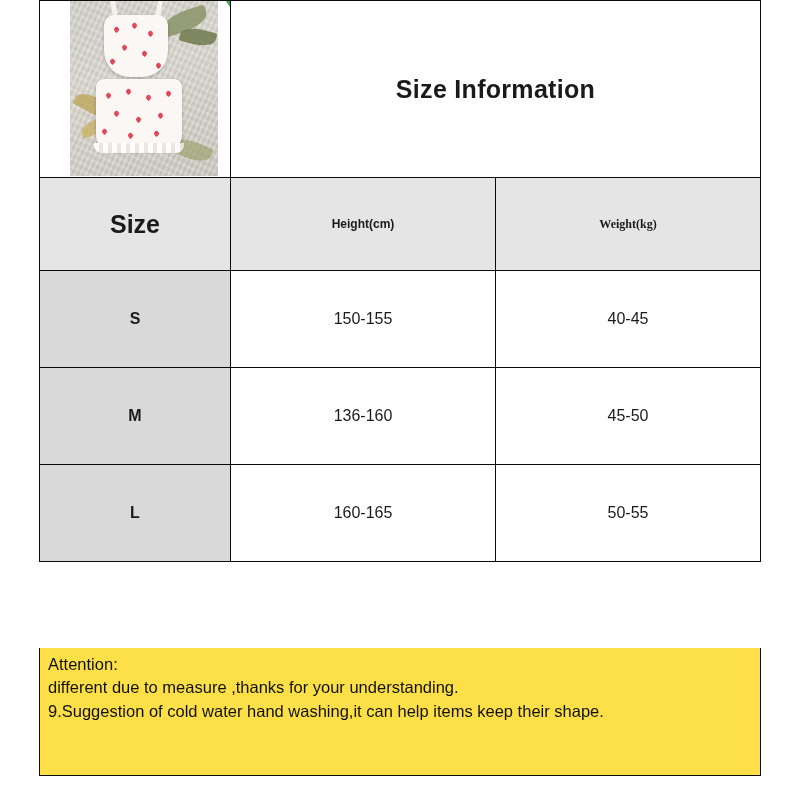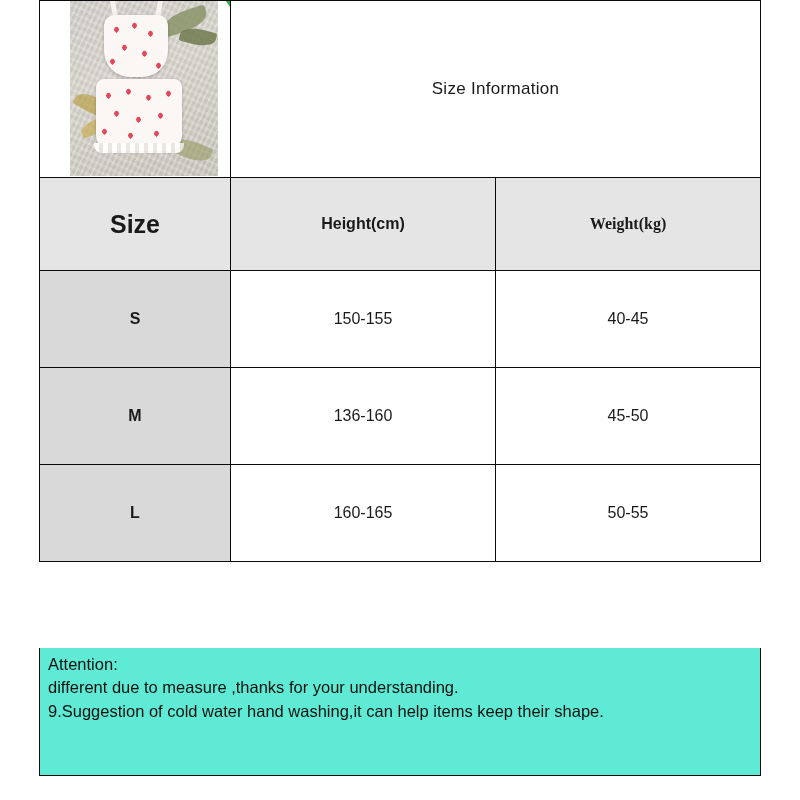--- a/index.html
+++ b/index.html
@@ -42,33 +42,33 @@
   
   .row-top td { height: 176px; }
   .cell-image {
     background: #ffffff;
     padding: 0 !important;
     position: relative;
     overflow: hidden;
   }
   .cell-title {
     background: #ffffff;
-    font-size: 17px;
-    font-weight: normal;
+    font-size: 25px;
+    font-weight: bold;
     letter-spacing: .3px;
   }
 
   
   .row-head td { height: 92px; background: #e5e5e5; }
   .head-size {
     font-size: 25px;
     font-weight: bold;
   }
   .head-col {
-    font-size: 16px;
+    font-size: 12px;
     font-weight: bold;
   }
 
   
   .row-data td { height: 96px; }
   .cell-sizelabel {
     background: #d9d9d9;
     font-size: 16px;
     font-weight: bold;
   }
@@ -80,21 +80,21 @@
   
   .attention {
     position: absolute;
     left: 39px;
     top: 648px;
     width: 722px;
     height: 128px;
     border: 1px solid #0a0a0a;
     border-top: none;
     box-sizing: border-box;
-    background: #5eead4;
+    background: #fde047;
     padding: 5px 8px 12px 8px;
   }
   .attention p {
     margin: 0;
     font-size: 16.5px;
     line-height: 1.42;
     color: #111;
   }
 
   

